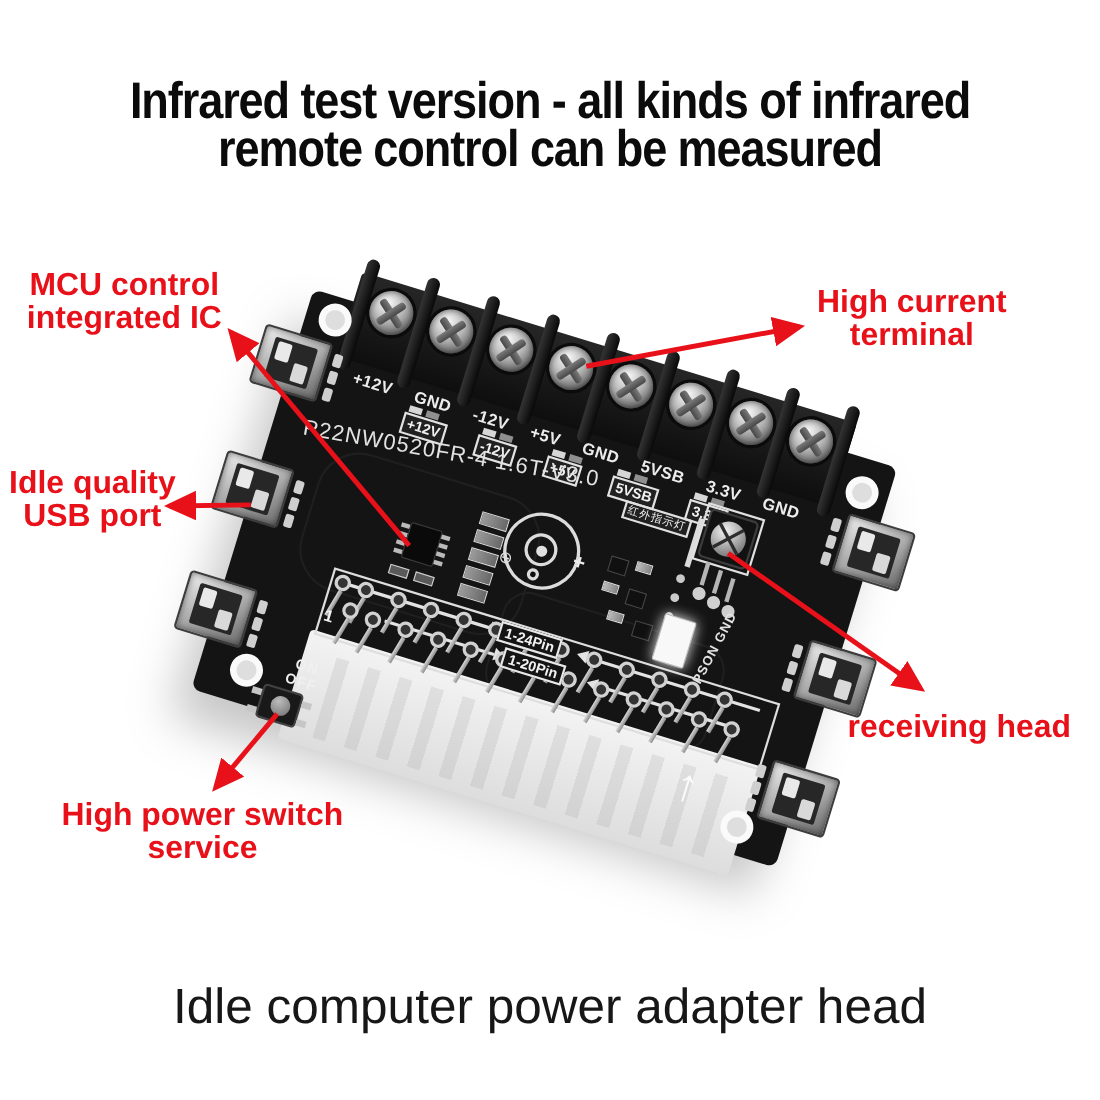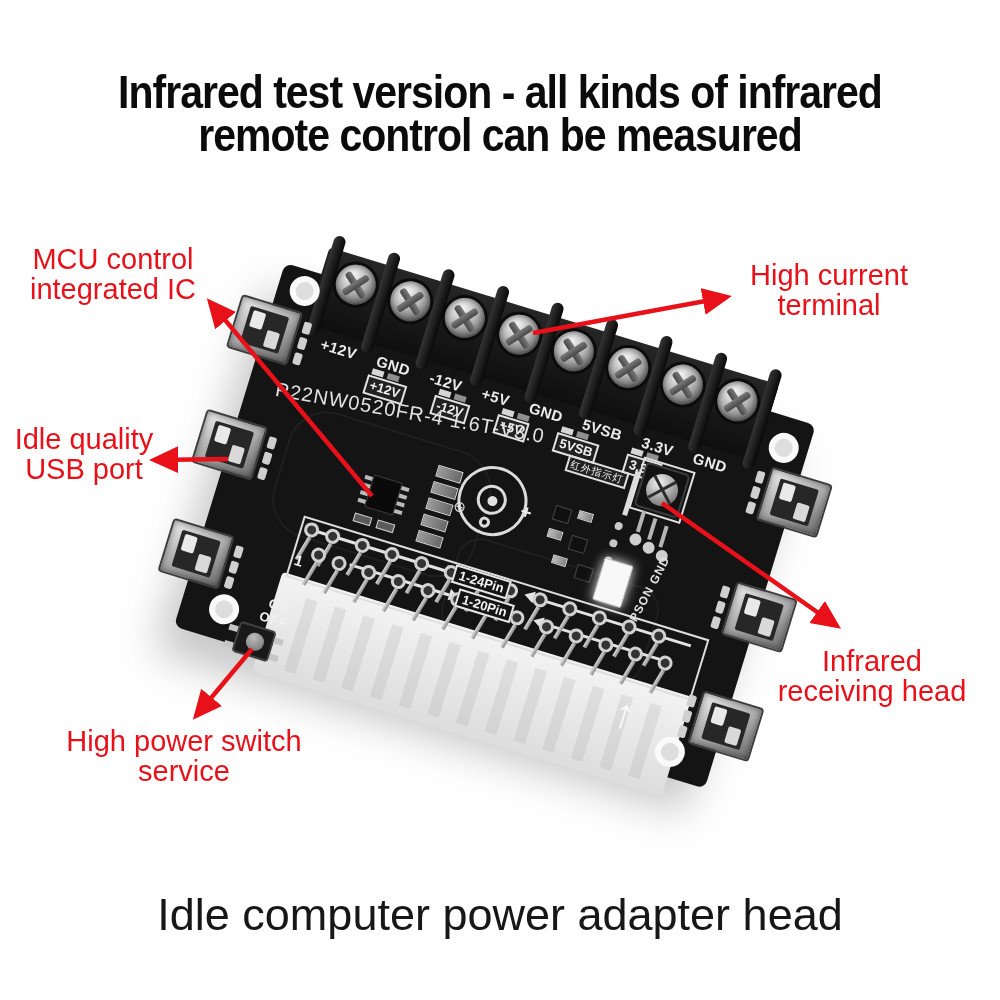--- a/index.html
+++ b/index.html
@@ -11,21 +11,21 @@
 
   
   .title { position:absolute; top:70px; left:0; right:0; text-align:center;
            color:var(--ink); font-weight:bold; font-size:41px; letter-spacing:-1px;
            line-height:38px; transform:scaleY(1.14); transform-origin:50% 0; z-index:3; }
   .caption { position:absolute; top:889px; left:0; right:0; text-align:center;
              font-size:45px; color:#171717; z-index:3; }
 
   
   .ann { position:absolute; color:var(--red); font-size:29px; line-height:30px;
-         text-align:center; z-index:7; }
+         text-align:center; z-index:7;font-weight:bold; }
   #ann-mcu    { left:12px;  top:244px; width:202px; }
   #ann-usb    { left:0px;   top:424px; width:168px; }
   #ann-term   { left:720px; top:260px; width:218px; }
   #ann-switch { left:20px;  top:726px; width:328px; }
   #ann-ir     { left:750px; top:646px; width:244px; }
 
   svg.overlay { position:absolute; left:0; top:0; width:1000px; height:1000px;
                 z-index:6; pointer-events:none; }
 
   
@@ -388,17 +388,16 @@
   <div>USB port</div>
 </div>
 <div class="ann" id="ann-term">
   <div>High current</div>
   <div>terminal</div>
 </div>
 <div class="ann" id="ann-switch">
   <div>High power switch service</div>
 </div>
 <div class="ann" id="ann-ir">
-  <div>Infrared</div>
   <div>receiving head</div>
 </div>
 
 <div class="caption">Idle computer power adapter head</div>
 
 </body></html>

